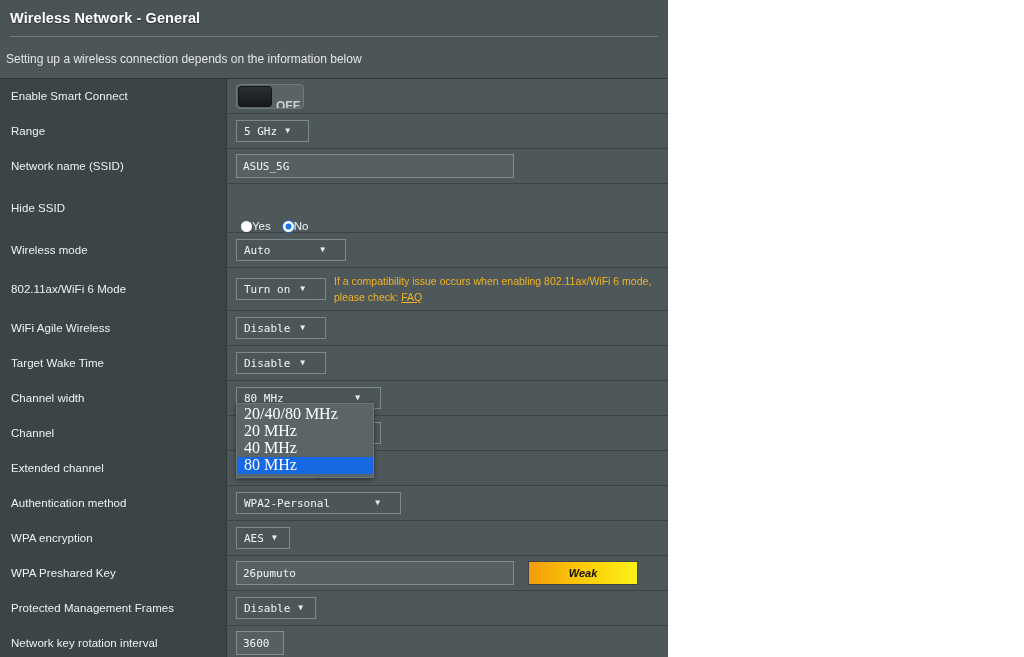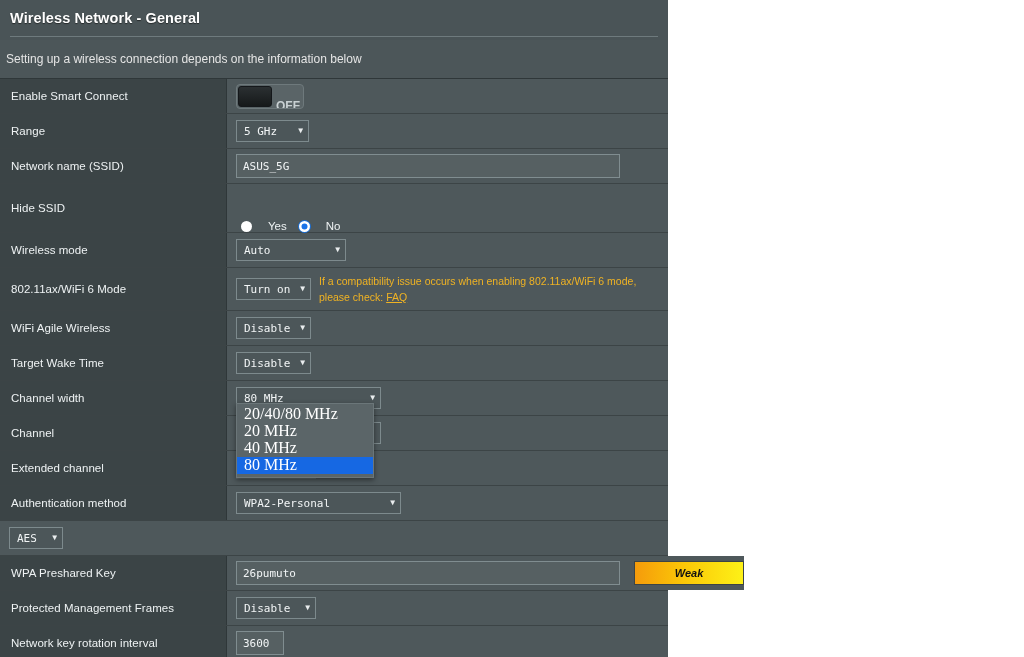--- a/index.html
+++ b/index.html
@@ -78,45 +78,45 @@
   .sel {
     height: 22px;
     background: #4c5659;
     border: 1px solid #7d8a8d;
     color: #f2f5f6;
     font-family: "DejaVu Sans Mono", monospace;
     font-size: 11px;
     display: inline-flex;
     align-items: center;
     justify-content: space-between;
-    padding: 0 5px 0 7px;
+    padding: 0 20px 0 7px;
     gap: 8px;
     white-space: nowrap;
     cursor: pointer;
   }
   .sel .cv { font-size: 8px; line-height: 1; opacity: .95; }
   .sel.w80  { width: 80px; }
   .sel.w73  { width: 73px; }
-  .sel.w75  { width: 75px; }
+  .sel.w75  { width: 90px; }
   .sel.w110 { width: 110px; }
   .sel.w145 { width: 145px; }
   .sel.w165 { width: 165px; }
   .sel.w54  { width: 54px; }
   .txt {
     height: 24px;
     background: #566062;
     border: 1px solid #808d90;
     color: #f2f5f6;
     font-family: "DejaVu Sans Mono", monospace;
     font-size: 11px;
     padding: 0 6px;
     display: flex;
     align-items: center;
   }
-  .txt.w320 { width: 384px; }
+  .txt.w320 { width: 278px; }
   .txt.w56  { width: 48px; }
   
   .toggle {
     width: 68px; height: 25px;
     background: #5a6467;
     border: 1px solid #6e797c;
     border-radius: 4px;
     display: flex; align-items: center;
     cursor: pointer;
     overflow: hidden;
@@ -129,21 +129,21 @@
     border: 1px solid #14171a;
   }
   .toggle .tlabel {
     flex: 1; text-align: center;
     font-size: 12px; color: #c9d1d3;
     font-weight: bold;
     margin-top: 20px;
   }
   
   .radios { display: flex; align-items: center; gap: 12px; padding-left: 5px; }
-  .radio { display: flex; align-items: center; gap: 16px; cursor: pointer; font-size: 11.5px; color: #eef2f3; margin-top: 36px; }
+  .radio { display: flex; align-items: center; gap: 0; cursor: pointer; font-size: 11.5px; color: #eef2f3; margin-top: 36px; }
   .dot { width: 11px; height: 11px; border-radius: 50%; background: #ffffff; display: inline-block; }
   .dot.on { background: #1a73e8; box-shadow: inset 0 0 0 2.5px #ffffff, 0 0 0 1px #1a6fd6; }
   
   .note {
     font-size: 10.5px;
     color: #f0b323;
     line-height: 1.55;
     padding: 2px 0;
   }
   .note a { color: #f0b323; text-decoration: underline; cursor: pointer; }
@@ -323,20 +323,21 @@
       <div class="lbl">Authentication method</div>
       <div class="val">
         <div class="sel w165">
           <span>WPA2-Personal</span>
           <span class="cv">▼</span>
         </div>
       </div>
     </div>
 
     <div class="row">
+      <div class="lbl">WPA encryption</div>
       <div class="val">
         <div class="sel w54">
           <span>AES</span>
           <span class="cv">▼</span>
         </div>
       </div>
     </div>
 
     <div class="row">
       <div class="lbl">WPA Preshared Key</div>

